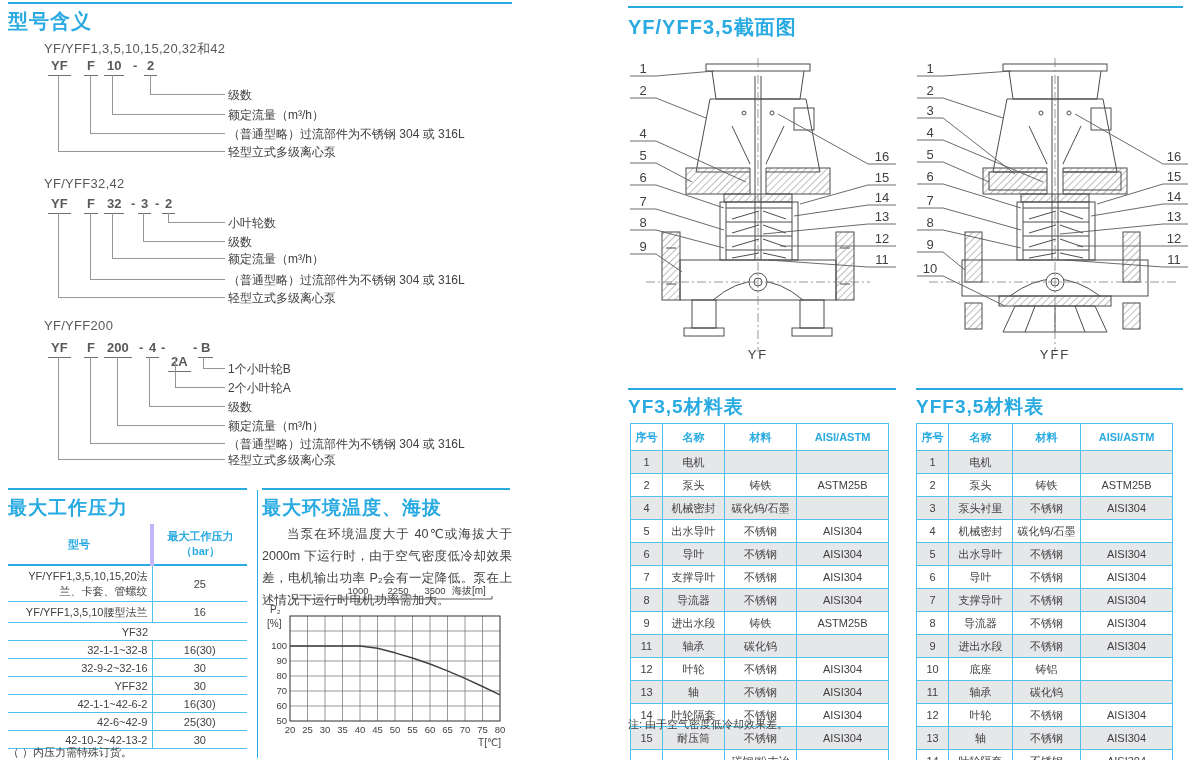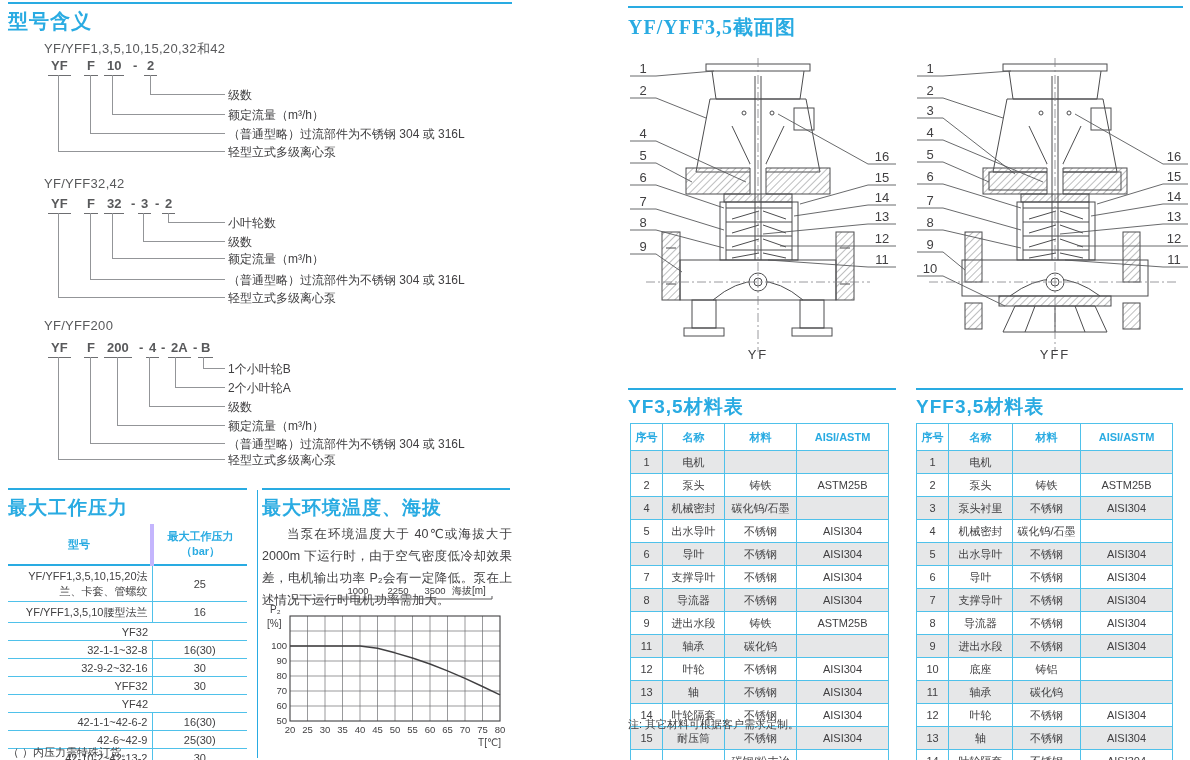--- a/index.html
+++ b/index.html
@@ -84,21 +84,21 @@
   </div>
 
   <div class="mm-block" style="left:8px;top:318px;height:152px;">
     <div class="mm-head">YF/YFF200</div>
     <span class="tok u" style="left:4px;top:22px;">YF</span>
     <span class="tok u" style="left:40px;top:22px;">F</span>
     <span class="tok u" style="left:60px;top:22px;">200</span>
     <span class="tok" style="left:92px;top:22px;">-</span>
     <span class="tok u" style="left:102px;top:22px;">4</span>
     <span class="tok" style="left:114px;top:22px;">-</span>
-    <span class="tok u" style="left:124px;top:22px;">2A</span>
+    <span class="tok u" style="left:124px;top:36px;">2A</span>
     <span class="tok" style="left:146px;top:22px;">-</span>
     <span class="tok u" style="left:154px;top:22px;">B</span>
     <div class="conn" style="left:159px;top:39px;width:21px;height:11px;"></div>
     <div class="conn" style="left:131px;top:39px;width:49px;height:30px;"></div>
     <div class="conn" style="left:105px;top:39px;width:75px;height:49px;"></div>
     <div class="conn" style="left:73px;top:39px;width:107px;height:68px;"></div>
     <div class="conn" style="left:46px;top:39px;width:134px;height:86px;"></div>
     <div class="conn" style="left:14px;top:39px;width:166px;height:102px;"></div>
     <div class="mm-label" style="top:43px;">1个小叶轮B</div>
     <div class="mm-label" style="top:62px;">2个小叶轮A</div>
@@ -147,24 +147,20 @@
           <tr>
             <td class="model-cell">32-9-2~32-16</td>
             <td class="value-cell">30</td>
           </tr>
 
           <tr>
             <td class="model-cell">YFF32</td>
             <td class="value-cell">30</td>
           </tr>
 
-          <tr class="group">
-            <td class="model-cell">YF42</td>
-            <td class="value-cell"></td>
-          </tr>
 
           <tr>
             <td class="model-cell">42-1-1~42-6-2</td>
             <td class="value-cell">16(30)</td>
           </tr>
 
           <tr>
             <td class="model-cell">42-6~42-9</td>
             <td class="value-cell">25(30)</td>
           </tr>
@@ -221,21 +217,21 @@
       <text class="chart-tick" x="150.5" y="153" text-anchor="middle">55</text>
       <text class="chart-tick" x="168" y="153" text-anchor="middle">60</text>
       <text class="chart-tick" x="185.5" y="153" text-anchor="middle">65</text>
       <text class="chart-tick" x="203" y="153" text-anchor="middle">70</text>
       <text class="chart-tick" x="220.5" y="153" text-anchor="middle">75</text>
       <text class="chart-tick" x="238" y="153" text-anchor="middle">80</text>
     </g>
     <text class="chart-lab" x="239" y="166" text-anchor="end">T[℃]</text>
   </svg>
 
-  <div class="sec-title" style="left:628px;top:14px;font-family:Liberation Serif, serif;">YF/YFF3,5截面图</div>
+  <div class="sec-title" style="left:628px;top:14px;">YF/YFF3,5截面图</div>
 
   <svg class="abs" style="left:628px;top:56px;" width="270" height="310" viewBox="0 0 270 310">
     <defs>
       <pattern id="hxA" width="5" height="5" patternUnits="userSpaceOnUse" patternTransform="rotate(45)">
         <line x1="0" y1="0" x2="0" y2="5" stroke="#6d6e71" stroke-width="0.9"></line>
       </pattern>
     </defs>
     <g stroke="#4d4d4f" stroke-width="1" fill="none">
       <rect x="78" y="8" width="104" height="7"></rect>
       <path d="M84,15 L88,43 H172 L176,15"></path>
@@ -495,21 +491,21 @@
           <tr>
             <td>16</td>
             <td>联轴器</td>
             <td>碳钢/粉末冶金</td>
             <td></td>
           </tr>
 
       </tbody>
     </table>
   </div>
-  <div class="footnote" style="left:628px;top:717px;">注: 其它材料可根据客户需求定制。</div>
+  <div class="footnote" style="left:628px;top:717px;">注: 由于空气密度低冷却效果差。</div>
 
   <div class="rule" style="left:916px;top:388px;width:267px;"></div>
   <div class="sec-title" style="left:916px;top:394px;font-size:19px;">YFF3,5材料表</div>
   <div class="abs" style="left:916px;top:423px;">
     <table class="mat-table" style="width:256px;">
       <colgroup>
           <col style="width:32px">
           <col style="width:64px">
           <col style="width:68px">
           <col style="width:92px">

